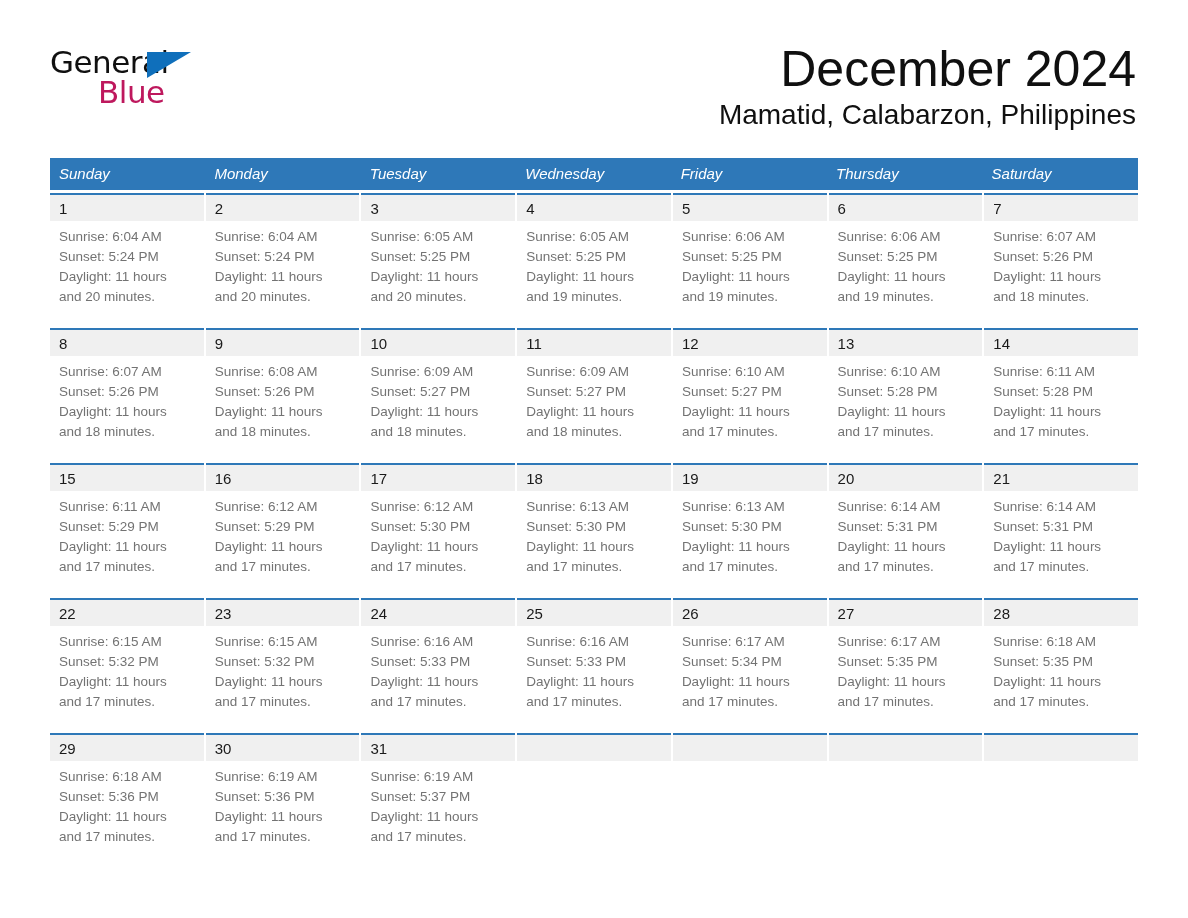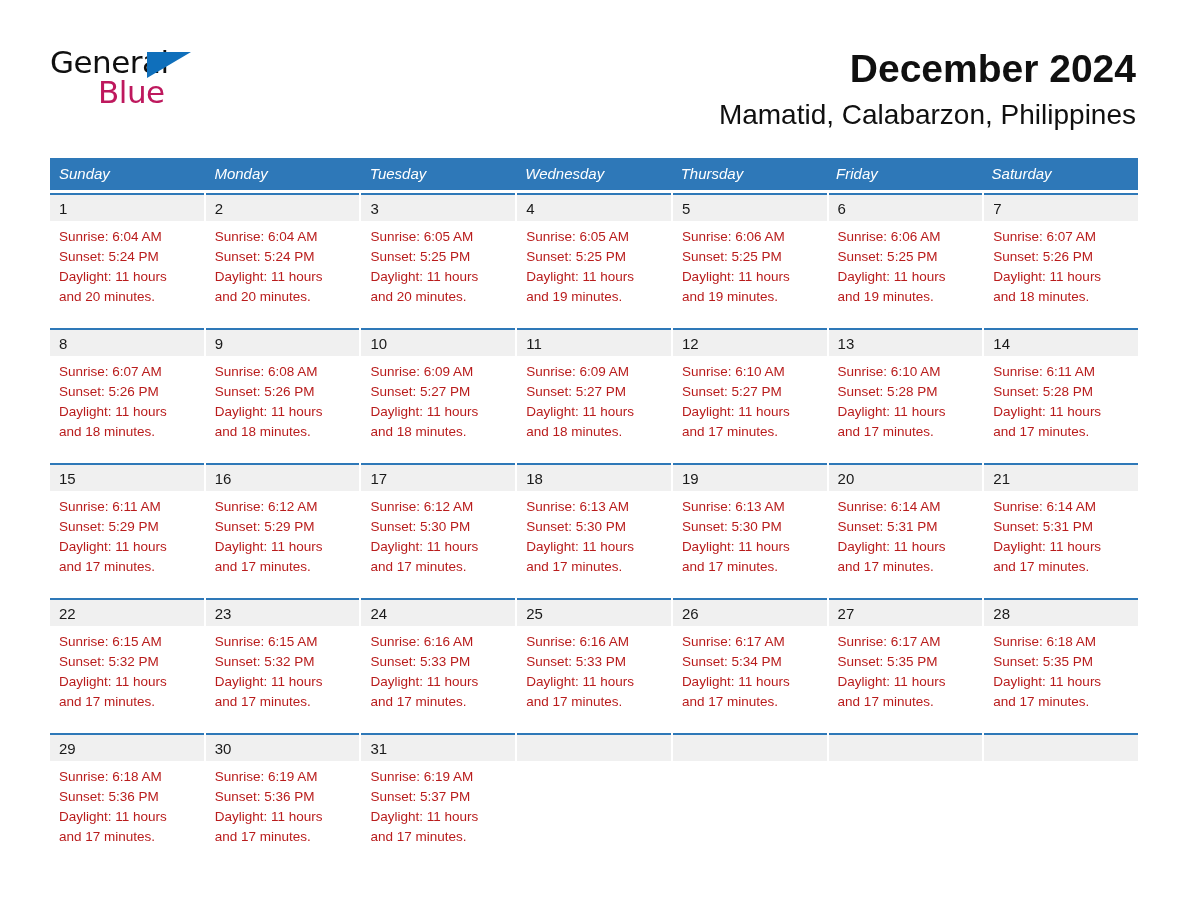--- a/index.html
+++ b/index.html
@@ -69,22 +69,22 @@
     font-family: "DejaVu Sans", sans-serif;
     font-weight: 400;
   }
 
   .titles {
     text-align: right;
     flex: 1 1 auto;
     padding-right: 2px;
   }
   .title-month {
-    font-size: 39px;
-    font-weight: 700;
+    font-size: 50px;
+    font-weight: 400;
     color: #101010;
     line-height: 50px;
     letter-spacing: 0px;
   }
   .title-location {
     font-size: 28px;
     font-weight: 400;
     color: #101010;
     line-height: 34px;
     margin-top: 4px;
@@ -134,21 +134,21 @@
     line-height: 24px;
     padding: 2px 0 2px 9px;
     color: #1a1a1a;
     height: 26px;
     box-sizing: border-box;
   }
   .cell .info {
     padding: 6px 8px 0 9px;
     font-size: 13.5px;
     line-height: 20px;
-    color: #b91c1c;
+    color: #737373;
   }
   .cell .info div { white-space: nowrap; }
   .cell.empty .daynum { color: transparent; }
 </style>
 </head>
 <body>
 
 <div class="page">
 
   <div class="top">
@@ -165,22 +165,22 @@
     </div>
 
   </div>
 
   <div class="calendar">
     <div class="weekdays">
       <div class="weekday">Sunday</div>
       <div class="weekday">Monday</div>
       <div class="weekday">Tuesday</div>
       <div class="weekday">Wednesday</div>
+      <div class="weekday">Friday</div>
       <div class="weekday">Thursday</div>
-      <div class="weekday">Friday</div>
       <div class="weekday">Saturday</div>
     </div>
 
     <div class="week" id="w0">
         <div class="cell">
           <div class="daynum">1</div>
           <div class="info">
             <div>Sunrise: 6:04 AM</div>
             <div>Sunset: 5:24 PM</div>
             <div>Daylight: 11 hours</div>

